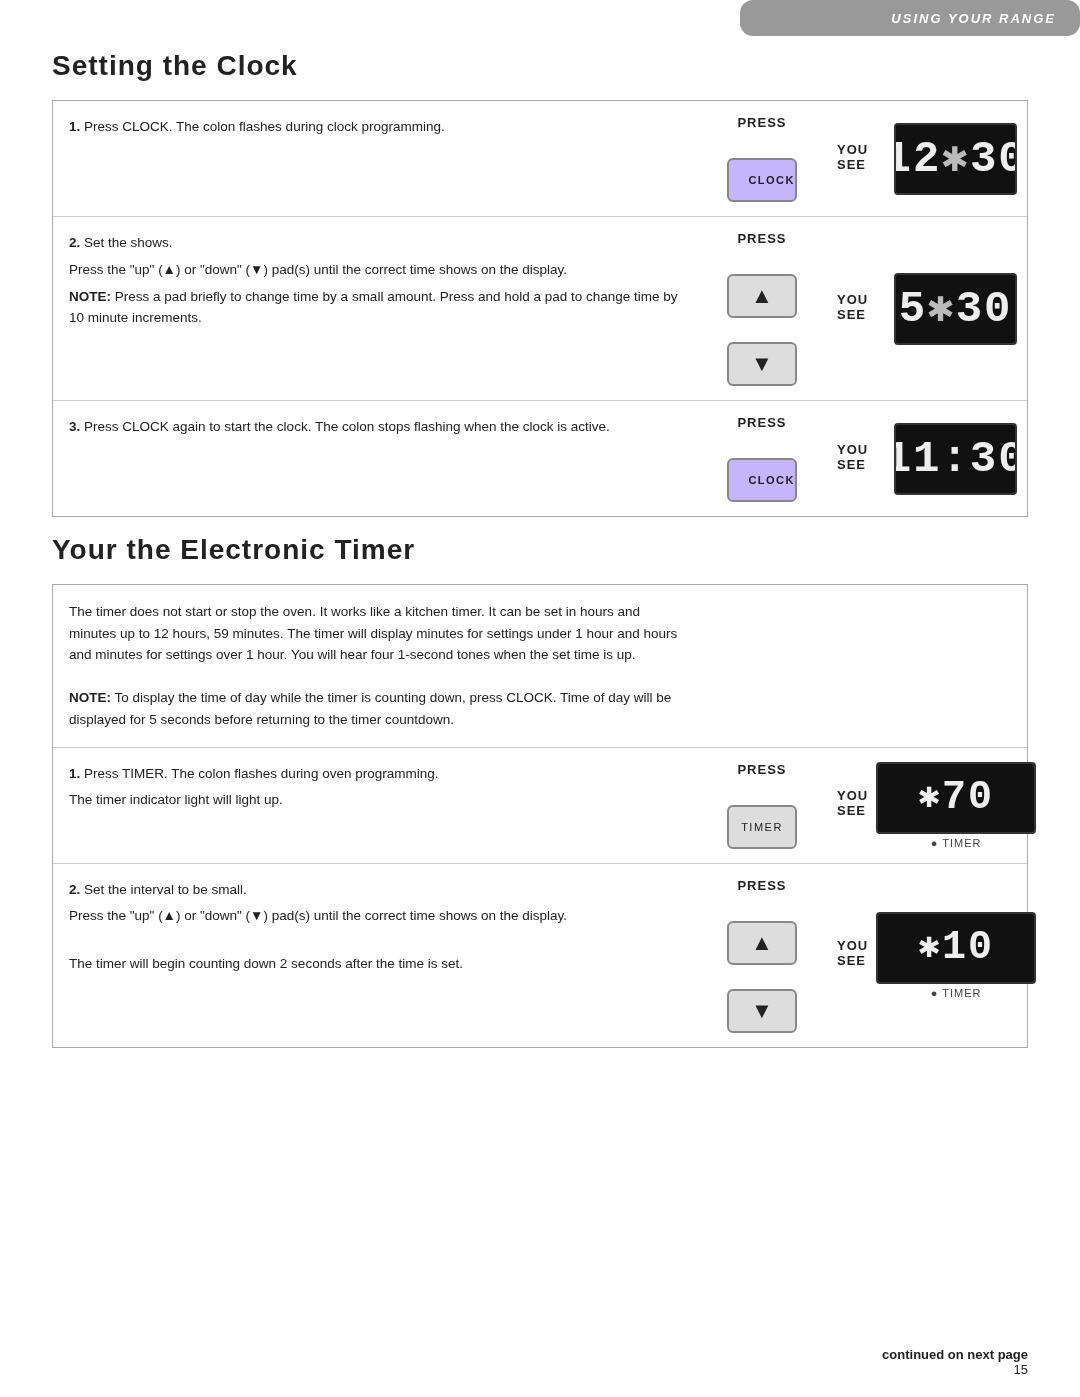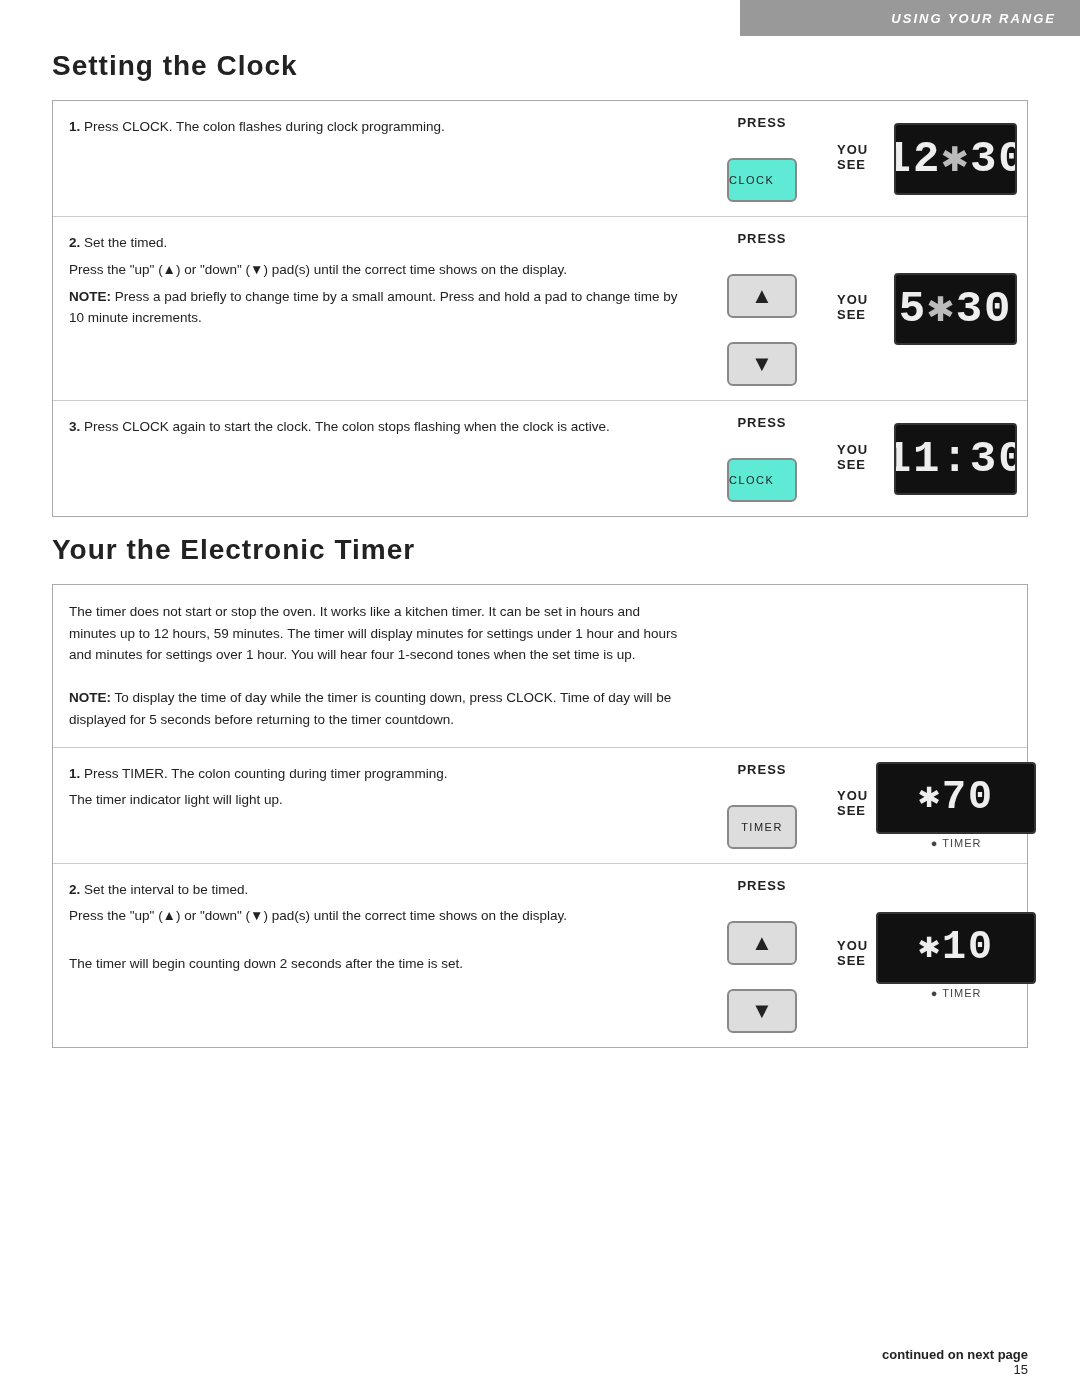--- a/index.html
+++ b/index.html
@@ -18,20 +18,21 @@
       position: absolute;
       top: 0;
       right: 0;
       width: 340px;
       height: 36px;
       background: #999;
       display: flex;
       align-items: center;
       justify-content: flex-end;
       padding-right: 24px;
+      border-radius: 13px;
     }
     .header-bar span {
       font-size: 13px;
       font-weight: bold;
       color: #fff;
       letter-spacing: 2px;
       text-transform: uppercase;
       font-style: italic;
     }
 
@@ -102,30 +103,30 @@
     }
     .see-label {
       font-size: 13px;
       font-weight: bold;
       letter-spacing: 1px;
       margin-bottom: 4px;
     }
 
     
     .btn-clock {
-      background: #5eead4;
+      background: #c4b5fd;
       border: 2px solid #888;
       border-radius: 6px;
       width: 70px;
       height: 44px;
       display: flex;
       align-items: center;
-      justify-content: flex-start;
+      justify-content: flex-end;
       font-size: 11px;
-      font-weight: normal;
+      font-weight: bold;
       letter-spacing: 1.5px;
       color: #222;
       text-transform: uppercase;
       cursor: pointer;
     }
     .btn-timer {
       background: #ddd;
       border: 2px solid #888;
       border-radius: 6px;
       width: 70px;
@@ -259,21 +260,21 @@
           <div class="lcd-text">
             12<span class="colon-flash">✱</span>30
           </div>
         </div>
       </div>
     </div>
 
     <div class="instruction-row">
       <div class="instr-text">
         <p><span class="step-num">2.</span>
-          <span> Set the timed.</span>
+          <span> Set the shows.</span>
         </p>
         <p>Press the "up" (▲) or "down" (▼) pad(s) until the correct time shows on the display.</p>
         <p><strong>NOTE:</strong> Press a pad briefly to change time by a small amount. Press and hold a pad to change time by 10 minute increments.</p>
       </div>
       <div class="instr-press">
         <div class="press-label">PRESS</div>
         <div class="btn-arrow">
           <span>▲</span>
         </div>
         <div class="btn-arrow">
@@ -325,21 +326,21 @@
         <p>The timer does not start or stop the oven. It works like a kitchen timer. It can be set in hours and minutes up to 12 hours, 59 minutes. The timer will display minutes for settings under 1 hour and hours and minutes for settings over 1 hour. You will hear four 1-second tones when the set time is up.</p>
         <br>
         <p><strong>NOTE:</strong> To display the time of day while the timer is counting down, press CLOCK. Time of day will be displayed for 5 seconds before returning to the timer countdown.</p>
       </div>
       <div style="width:330px;"></div>
     </div>
 
     <div class="instruction-row">
       <div class="instr-text">
         <p><span class="step-num">1.</span>
-          <span> Press TIMER. The colon counting during timer programming.</span>
+          <span> Press TIMER. The colon flashes during oven programming.</span>
         </p>
         <p>The timer indicator light will light up.</p>
       </div>
       <div class="instr-press">
         <div class="press-label">PRESS</div>
         <div class="btn-timer">
           <span>TIMER</span>
         </div>
       </div>
       <div class="instr-see">
@@ -351,21 +352,21 @@
             </div>
           </div>
           <div class="timer-dot">● TIMER</div>
         </div>
       </div>
     </div>
 
     <div class="instruction-row">
       <div class="instr-text">
         <p><span class="step-num">2.</span>
-          <span> Set the interval to be timed.</span>
+          <span> Set the interval to be small.</span>
         </p>
         <p>Press the "up" (▲) or "down" (▼) pad(s) until the correct time shows on the display.</p>
         <br>
         <p>The timer will begin counting down 2 seconds after the time is set.</p>
       </div>
       <div class="instr-press">
         <div class="press-label">PRESS</div>
         <div class="btn-arrow">
           <span>▲</span>
         </div>

